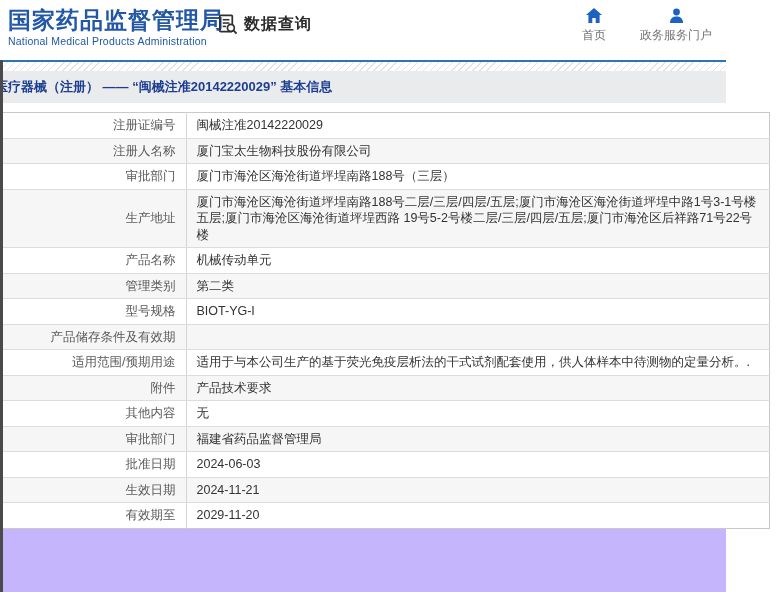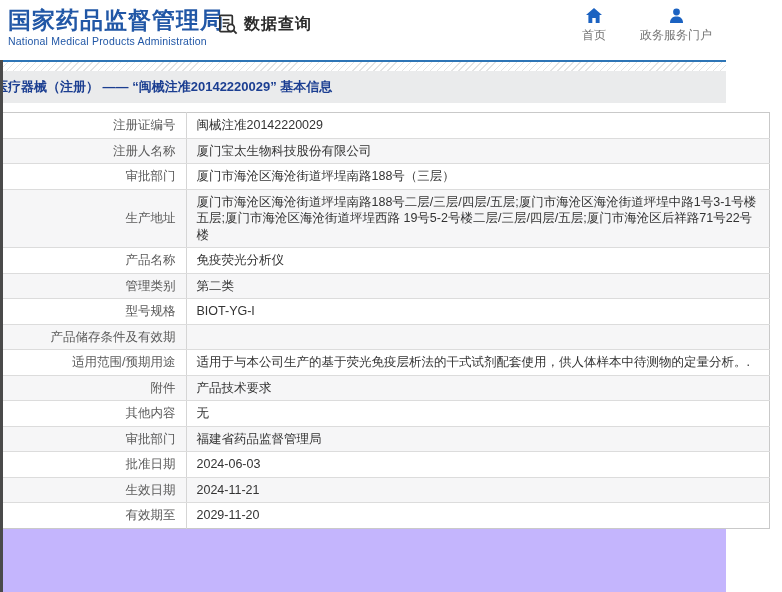--- a/index.html
+++ b/index.html
@@ -113,21 +113,21 @@
           <tr>
             <td class="label-cell">审批部门</td>
             <td class="value-cell">厦门市海沧区海沧街道坪埕南路188号（三层）</td>
           </tr>
           <tr>
             <td class="label-cell">生产地址</td>
             <td class="value-cell">厦门市海沧区海沧街道坪埕南路188号二层/三层/四层/五层;厦门市海沧区海沧街道坪埕中路1号3-1号楼五层;厦门市海沧区海沧街道坪埕西路 19号5-2号楼二层/三层/四层/五层;厦门市海沧区后祥路71号22号楼</td>
           </tr>
           <tr>
             <td class="label-cell">产品名称</td>
-            <td class="value-cell">免疫荧光分析仪</td>
+            <td class="value-cell">机械传动单元</td>
           </tr>
           <tr>
             <td class="label-cell">管理类别</td>
             <td class="value-cell">第二类</td>
           </tr>
           <tr>
             <td class="label-cell">型号规格</td>
             <td class="value-cell">BIOT-YG-I</td>
           </tr>
           <tr>

